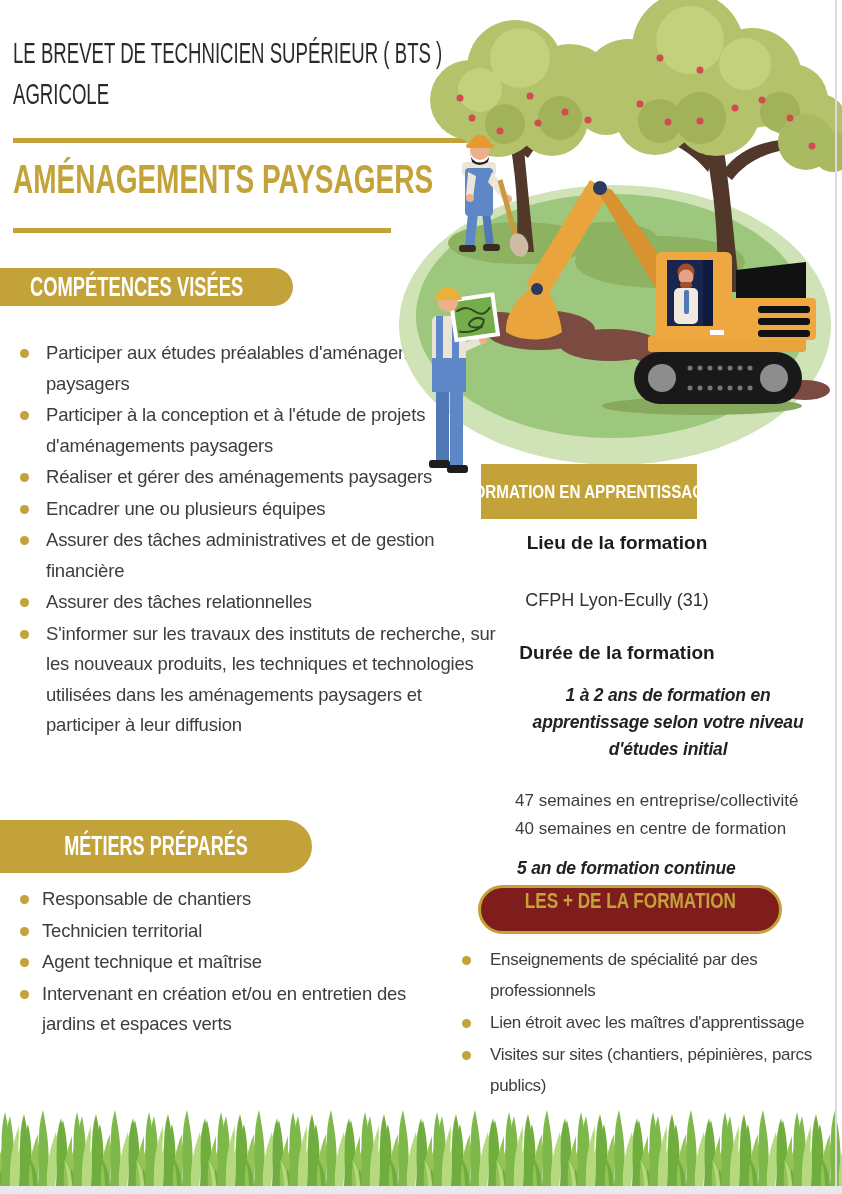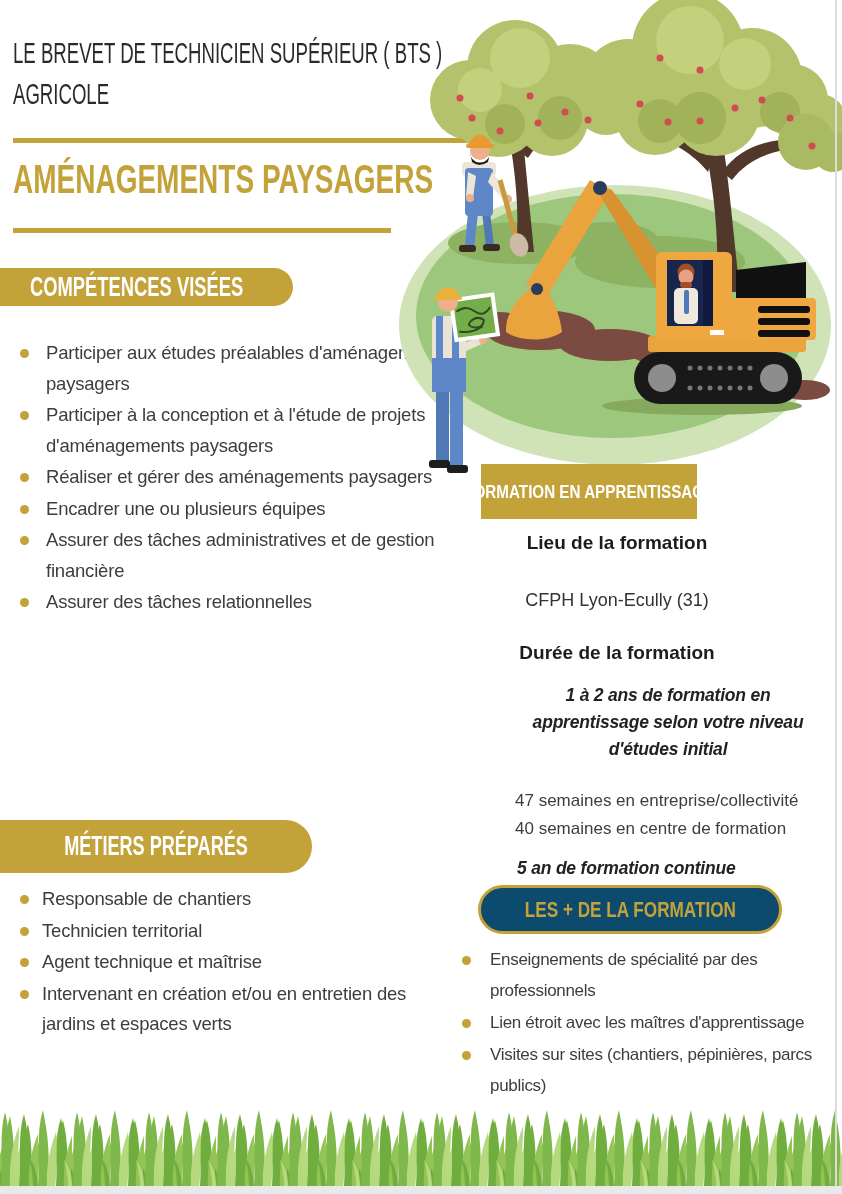--- a/index.html
+++ b/index.html
@@ -56,21 +56,21 @@
   .lieu-label{top:532px;font-size:19px;font-weight:bold;color:#1c1c1c;}
   .lieu-value{top:590px;font-size:18px;color:#333;}
   .duree-label{top:642px;font-size:19px;font-weight:bold;color:#1c1c1c;}
   .duree-block{left:509px;top:682px;width:318px;}
   .hl{font-style:italic;font-weight:bold;font-size:17.5px;line-height:27px;text-align:center;color:#222;letter-spacing:-0.2px;}
   .duree-details{margin-top:24px;font-size:17px;line-height:28px;text-align:left;padding-left:6px;color:#3d3d3d;}
   .hl2{font-style:italic;font-weight:bold;font-size:17.5px;margin-top:15px;text-align:left;padding-left:8px;color:#222;letter-spacing:-0.2px;}
 
   .plus-box{
     left:478px;top:885px;width:304px;height:49px;border:3.5px solid var(--accent);
-    border-radius:27px;display:flex;align-items:center;justify-content:center;box-sizing:border-box;background:#0c4a6e;z-index:4;
+    border-radius:27px;display:flex;justify-content:center;box-sizing:border-box;background:#7f1d1d;z-index:4;
   }
   .plus-box .btxt{display:inline-block;font-size:22px;font-weight:bold;color:var(--accent);white-space:nowrap;transform:scaleX(.78);transform-origin:center;}
 
   
   .grass{left:0;top:1108px;width:842px;height:78px;z-index:5;}
   .bottom-strip{left:0;top:1186px;width:842px;height:8px;background:#e9e9ec;z-index:6;}
   .right-line{left:835px;top:0;width:2px;height:1186px;background:#dcdcde;z-index:6;}
 </style>
 </head>
 <body>
@@ -269,20 +269,21 @@
 <div class="abs banner banner-comp">
   <span class="btxt">COMPÉTENCES VISÉES</span>
 </div>
 <ul class="abs blist comp-list">
   <li>Participer aux études préalables d'aménagements paysagers</li>
   <li>Participer à la conception et à l'étude de projets d'aménagements paysagers</li>
   <li>Réaliser et gérer des aménagements paysagers</li>
   <li>Encadrer une ou plusieurs équipes</li>
   <li>Assurer des tâches administratives et de gestion financière</li>
   <li>Assurer des tâches relationnelles</li>
+  <li>S'informer sur les travaux des instituts de recherche, sur les nouveaux produits, les techniques et technologies utilisées dans les aménagements paysagers et participer à leur diffusion</li>
 </ul>
 
 <div class="abs banner banner-met">
   <span class="btxt">MÉTIERS PRÉPARÉS</span>
 </div>
 <ul class="abs blist met-list">
   <li>Responsable de chantiers</li>
   <li>Technicien territorial</li>
   <li>Agent technique et maîtrise</li>
   <li>Intervenant en création et/ou en entretien des jardins et espaces verts</li>

